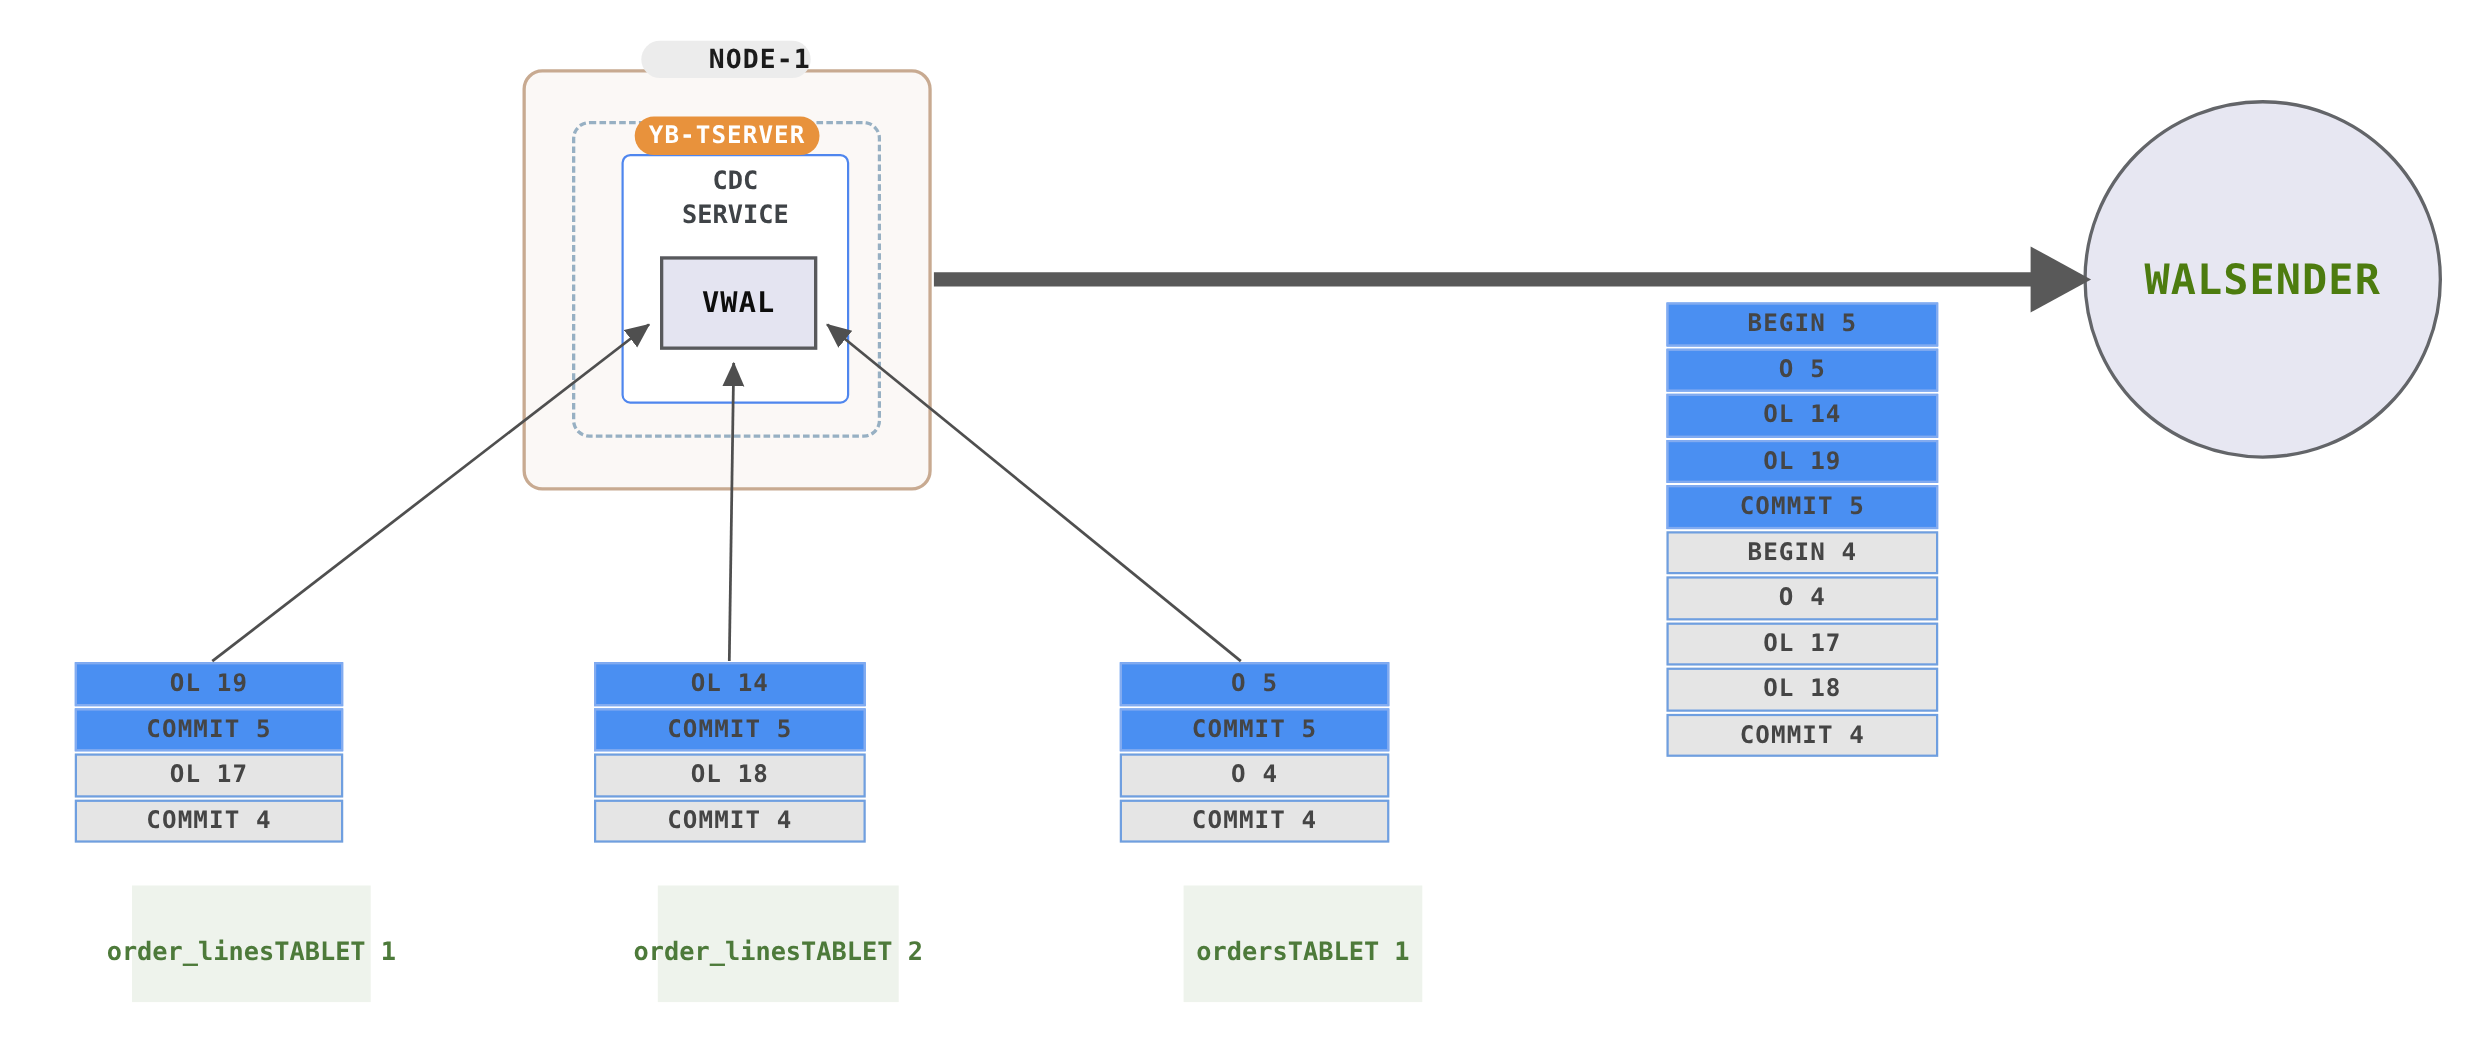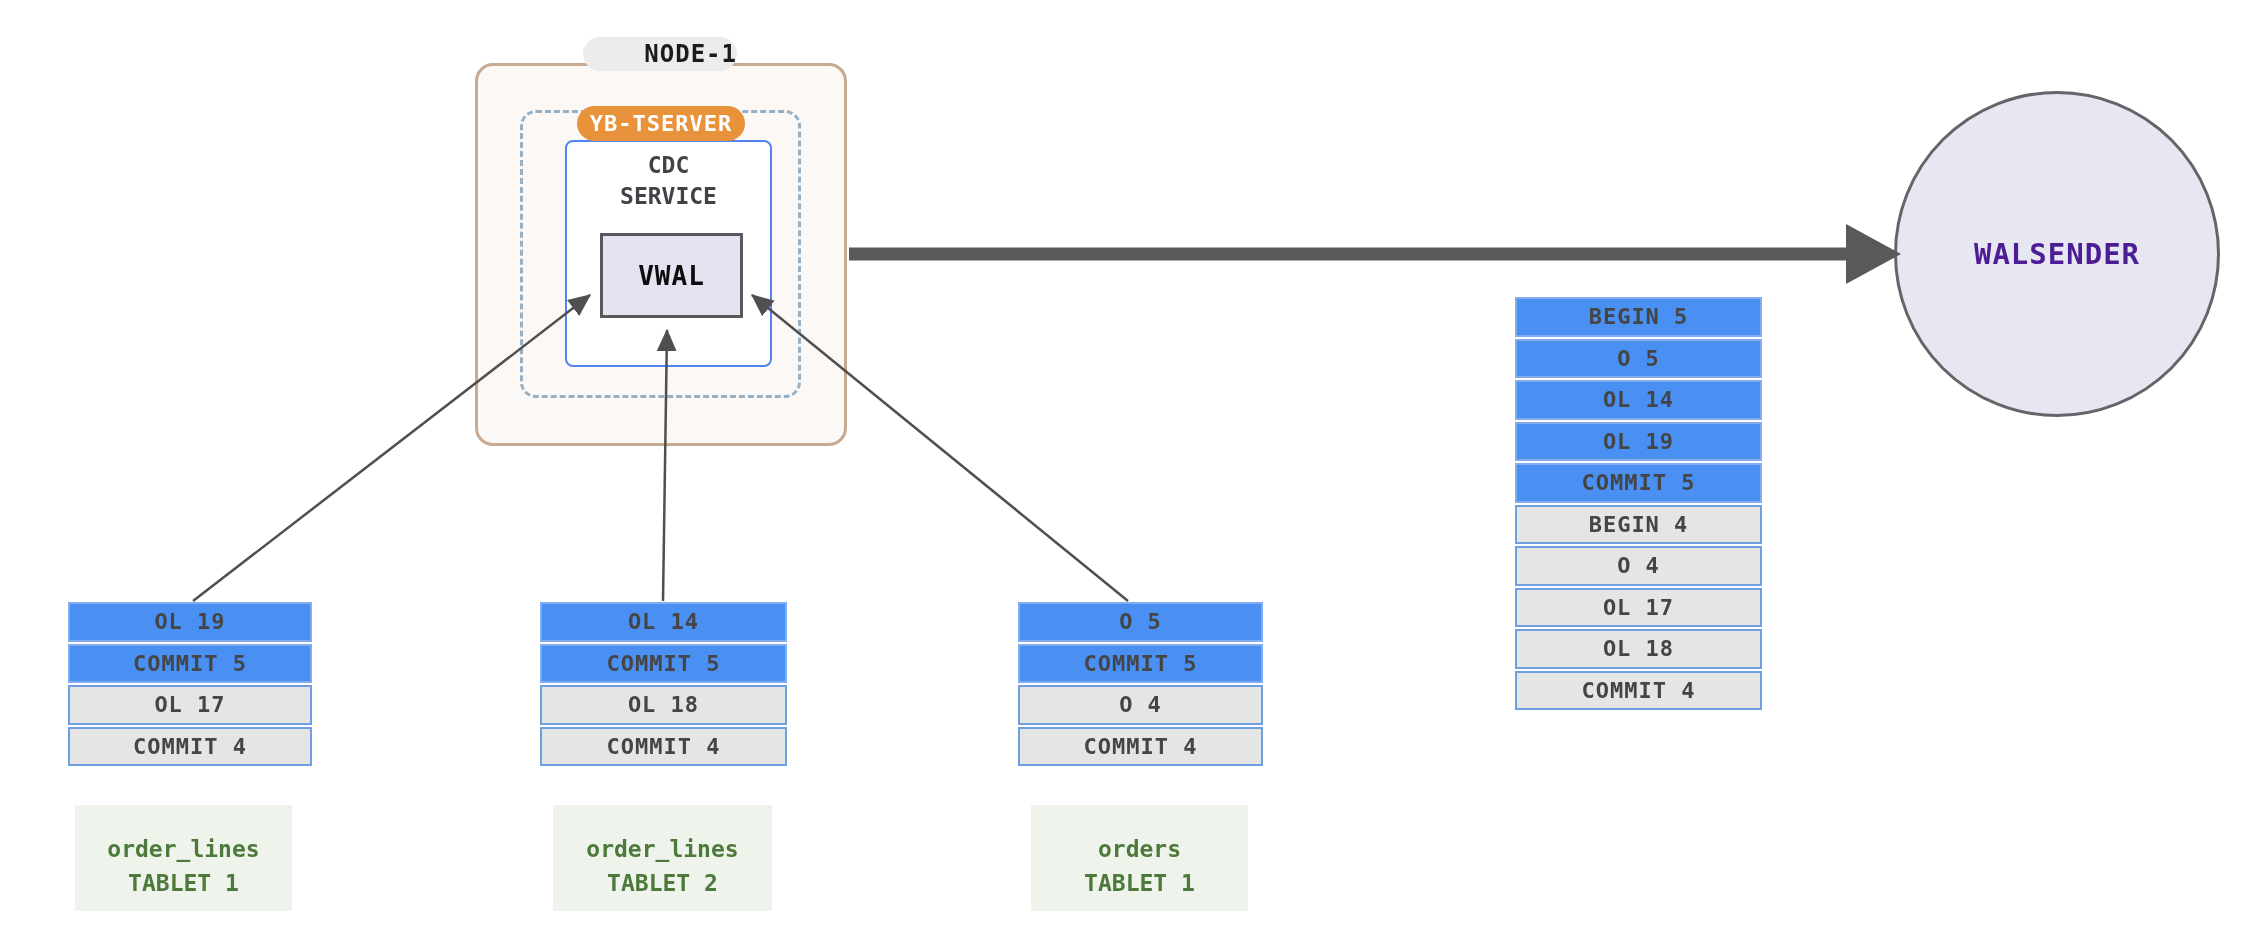--- a/index.html
+++ b/index.html
@@ -90,21 +90,21 @@
   
   .walsender-circle {
     position: absolute;
     left: 1894px; top: 91px;
     width: 326px; height: 326px;
     background: #e7e7f2;
     border: 3px solid #636569;
     border-radius: 50%;
     box-sizing: border-box;
     display: flex; align-items: center; justify-content: center;
-    font-weight: bold; font-size: 29px; color: #4c1d95;
+    font-weight: bold; font-size: 38px; color: #4d7c0f;
     letter-spacing: 1px;
     z-index: 1;
   }
 
   
   .stack {
     position: absolute;
     display: flex; flex-direction: column; gap: 2px;
     z-index: 2;
   }
@@ -113,38 +113,39 @@
     box-sizing: border-box;
     border: 2px solid;
     display: flex; align-items: center; justify-content: center;
     font-weight: bold; font-size: 22px; color: #454545;
     letter-spacing: 1px;
     white-space: pre;
   }
   .txn-blue  { background: #4a8ff2; border-color: #82abf0; }
   .txn-green { background: #e5e5e5; border-color: #6f9fe0; }
 
-  #merged-queue { left: 1515px; top: 275px; width: 247px; margin-top: 22px; }
+  #merged-queue { left: 1515px; top: 275px; width: 247px; }
   #tablet-stack-1 { left: 68px;   top: 602px; width: 244px; }
   #tablet-stack-2 { left: 540px;  top: 602px; width: 247px; }
   #tablet-stack-3 { left: 1018px; top: 602px; width: 245px; }
 
   
   .tablet-label {
     position: absolute;
     height: 106px;
     background: #eef3ec;
     box-sizing: border-box;
-    display: flex; flex-direction: column;
+    display: flex; flex-direction: row;
     align-items: center; justify-content: center;
     padding-top: 16px;
     font-weight: bold; font-size: 23px; color: #4d7a3a;
     line-height: 1.5;
     z-index: 2;
     white-space: pre;
+    margin-left: 45px;
   }
   #tablet-label-1 { left: 75px;   top: 805px; width: 217px; }
   #tablet-label-2 { left: 553px;  top: 805px; width: 219px; }
   #tablet-label-3 { left: 1031px; top: 805px; width: 217px; }
 
   
   #arrow-layer {
     position: absolute;
     left: 0; top: 0;
     width: 2254px; height: 950px;

